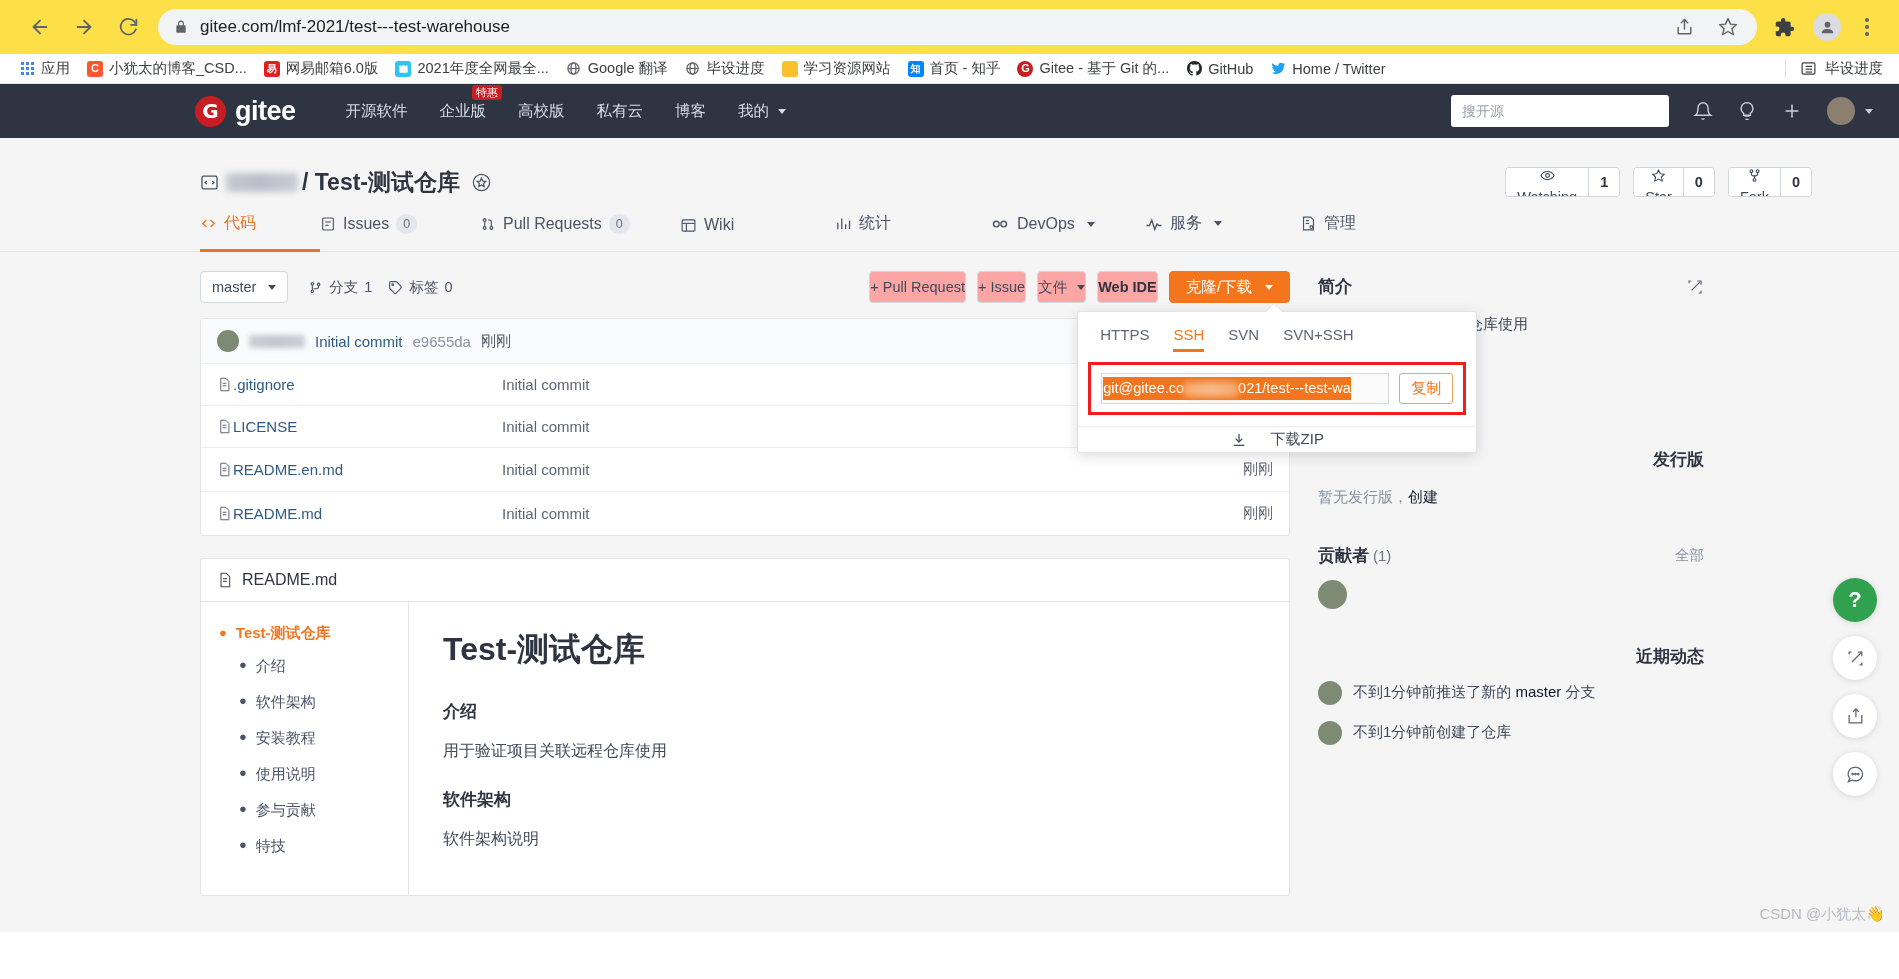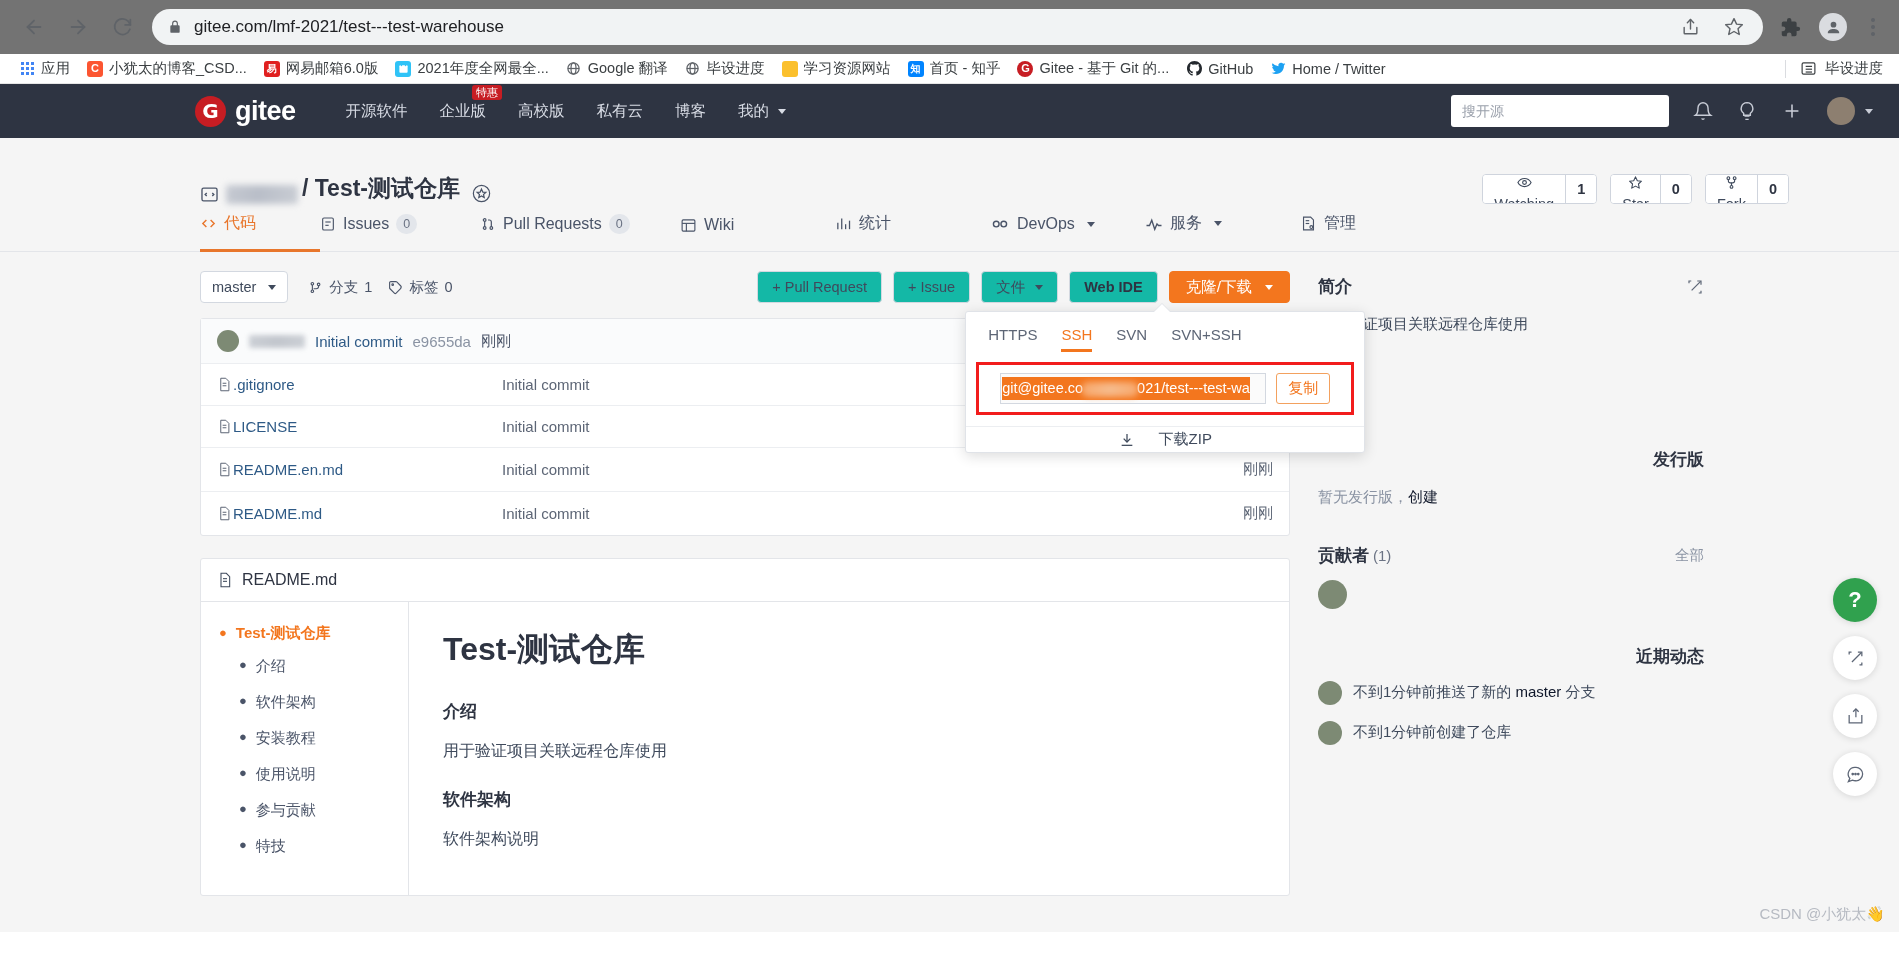--- a/index.html
+++ b/index.html
@@ -6,21 +6,21 @@
   html, body {
     width: 1899px; height: 979px;
     font-family: "Liberation Sans", "DejaVu Sans", sans-serif;
     background: #fff; overflow: hidden;
   }
 
   
   .browser { width: 1899px; background: #fff; }
   .chrome-toolbar {
     height: 54px; display: flex; align-items: center;
-    padding: 0 14px; gap: 4px; background: #737373;
+    padding: 0 20px; gap: 4px; background: #fde047;
   }
   .nav-btn {
     width: 40px; height: 40px; border-radius: 50%;
     display: flex; align-items: center; justify-content: center;
     color: #5f6368; flex: 0 0 auto;
   }
   .nav-btn svg { display: block; }
   .omnibox {
     flex: 1 1 auto; height: 36px; margin: 0 10px 0 6px;
     background: #f1f3f4; border-radius: 18px;
@@ -97,21 +97,21 @@
     background: transparent; font-family: "Liberation Sans", sans-serif;
   }
   .search-box input::placeholder { color: #9aa0ab; }
   .hicon { color: #c8ccd6; display: flex; align-items: center; }
   .hdr-avatar { width: 28px; height: 28px; border-radius: 50%; background: #8d7f70; display:block; }
 
   
   .page { background: #f5f5f5; position: relative; }
   .repo-head { padding: 22px 0 0 0; background: #f5f5f5; }
   .repo-title-row {
-    display: flex; align-items: flex-end; padding: 0 110px 0 200px; height: 44px;
+    display: flex; align-items: center; padding: 0 87px 0 200px; height: 44px;
   }
   .repo-icon { color: #4a5468; display: flex; align-items: center; margin-right: 7px; }
   .blur-name {
     display: inline-block; width: 72px; height: 19px; border-radius: 3px;
     background: linear-gradient(100deg,#c6cad2,#b9bec8 45%,#c9cdd4);
     filter: blur(3px); vertical-align: middle; margin-right: 4px;
   }
   .repo-title {
     font-size: 23px; font-weight: bold; color: #2e3442; white-space: nowrap;
   }
@@ -159,22 +159,22 @@
   .toolbar { display: flex; align-items: center; height: 34px; margin-bottom: 14px; }
   .branch-btn {
     display: flex; align-items: center; gap: 7px; height: 32px; padding: 0 11px;
     border: 1px solid #d3d8e0; border-radius: 4px; background: #fff;
     font-size: 14.5px; color: #3f4a5c;
   }
   .meta-links { display: flex; align-items: center; gap: 16px; margin-left: 20px; font-size: 14.5px; color: #4a5468; }
   .meta-links span { display: flex; align-items: center; gap: 6px; }
   .toolbar-right { margin-left: auto; display: flex; align-items: center; gap: 11px; position: relative; }
   .btn {
-    height: 32px; display: flex; align-items: center; gap: 5px; padding: 0 14px;
-    border: 1px solid #d3d8e0; border-radius: 4px; background: #14b8a6;
+    height: 32px; display: flex; align-items: center; gap: 5px; padding: 0 0;
+    border: 1px solid #d3d8e0; border-radius: 4px; background: #fca5a5;
     font-size: 14.5px; color: #3f4a5c; white-space: nowrap;
   }
   .btn.bold { font-weight: bold; color: #2e3442; }
   .btn.primary { background: #f3761e; border-color: #f3761e; color: #fff; font-size: 15.5px; padding: 0 16px; }
 
   
   .filelist { background: #fff; border: 1px solid #e3e5e9; border-radius: 3px; }
   .commit-row {
     display: flex; align-items: center; gap: 10px; padding: 11px 16px;
     background: #fafbfc; border-bottom: 1px solid #eceef1; font-size: 15px;
@@ -239,21 +239,21 @@
     border-left: 8px solid transparent; border-right: 8px solid transparent;
     border-bottom: 8px solid #fff; filter: drop-shadow(0 -1px 0 #e0e3e8);
   }
   .clone-tabs { display: flex; gap: 24px; padding: 14px 22px 0; font-size: 15px; color: #5d6676; }
   .clone-tab { padding-bottom: 9px; position: relative; }
   .clone-tab.active { color: #f3761e; }
   .clone-tab.active::after {
     content: ""; position: absolute; left: 0; right: 0; bottom: 0; height: 3px; background: #f3761e;
   }
   .clone-url-wrap {
-    margin: 10px 10px 0; padding: 8px 21px; border: 3px solid #f21c1c;
+    margin: 10px 10px 0; padding: 8px 10px; border: 3px solid #f21c1c;
     display: flex; align-items: center; gap: 10px;
   }
   .clone-url {
     flex: 1 1 auto; height: 31px; border: 1px solid #d3d8e0; background: #fbfbfb;
     display: flex; align-items: center; padding: 0 1px; overflow: hidden; min-width: 0;
   }
   .clone-url .sel {
     background: #f3761e; color: #fff; font-size: 14.5px; white-space: nowrap;
     padding: 3px 0; position: relative;
   }

